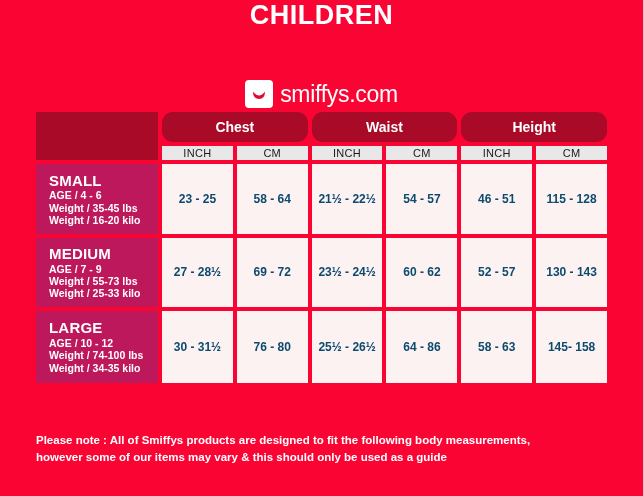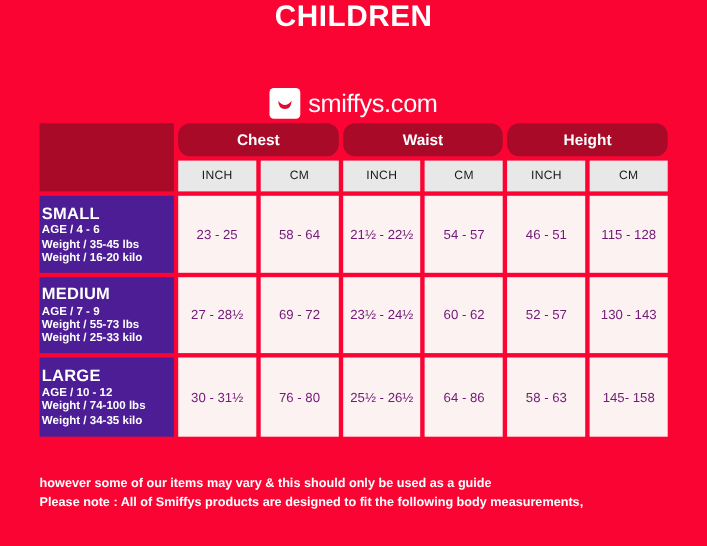--- a/index.html
+++ b/index.html
@@ -87,50 +87,50 @@
   .corner-head {
     background: #a80a28;
     height: 30px;
   }
 
   .sub-head {
     background: #e8e8e8;
     color: #1a1a1a;
     font-size: 11px;
     font-weight: normal;
-    height: 28px;
+    height: 14px;
     letter-spacing: 0.3px;
   }
 
   .size-cell {
-    background: #4c1d95;
+    background: #be185d;
     color: #ffffff;
     text-align: left;
-    padding: 7px 0 7px 2px;
+    padding: 7px 0 7px 13px;
     line-height: 1.18;
   }
 
   .size-name {
     font-size: 15px;
     font-weight: bold;
     letter-spacing: 0.2px;
     display: block;
   }
 
   .size-detail {
     font-size: 10.5px;
     font-weight: bold;
     display: block;
   }
 
   .value-cell {
     background: #fdf2f2;
-    color: #701a75;
+    color: #0c4a6e;
     font-size: 12px;
-    font-weight: normal;
+    font-weight: bold;
   }
 
   .row-s .value-cell { height: 70px; }
   .row-m .value-cell { height: 66px; }
   .row-l .value-cell { height: 72px; }
 
   
   .footer-note {
     position: absolute;
     left: 36px;
@@ -225,17 +225,17 @@
         <td class="value-cell">76 - 80</td>
         <td class="value-cell">25½ - 26½</td>
         <td class="value-cell">64 - 86</td>
         <td class="value-cell">58 - 63</td>
         <td class="value-cell">145- 158</td>
       </tr>
     </tbody>
   </table>
 
   <div class="footer-note">
+    <div>Please note : All of Smiffys products are designed to fit the following body measurements,</div>
     <div>however some of our items may vary &amp; this should only be used as a guide</div>
-    <div>Please note : All of Smiffys products are designed to fit the following body measurements,</div>
   </div>
 
 </div>
 
 </body></html>

